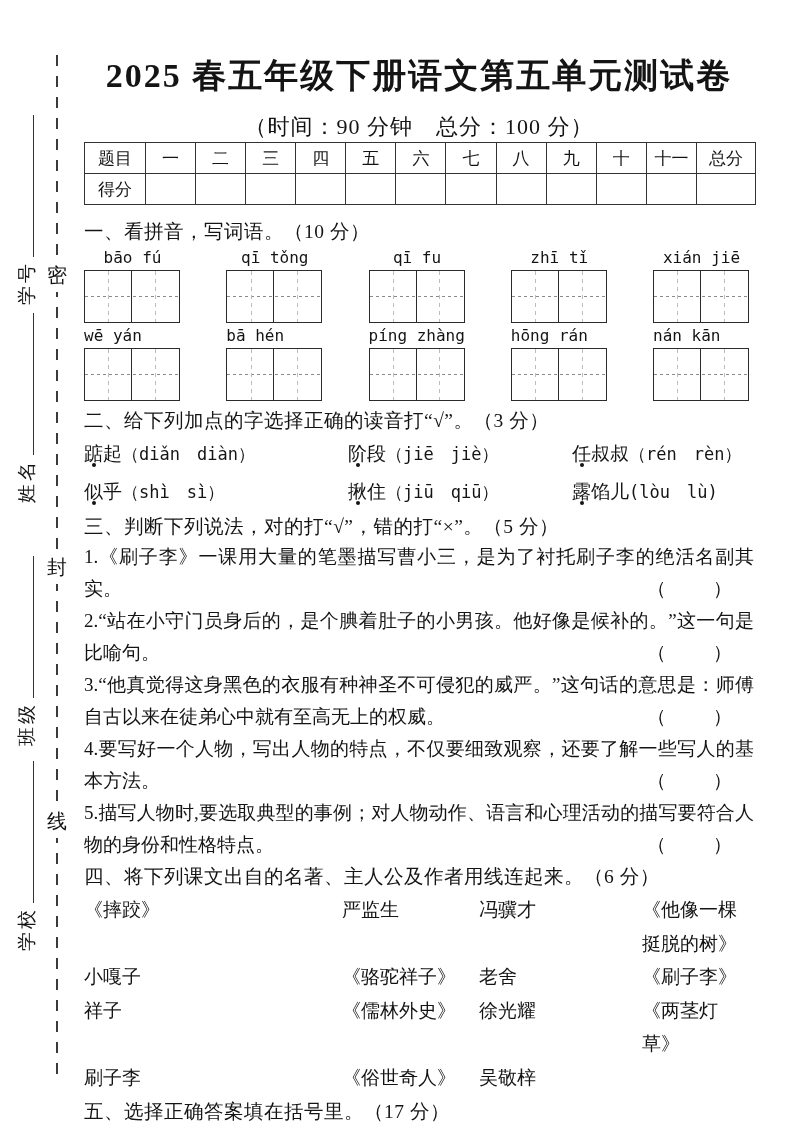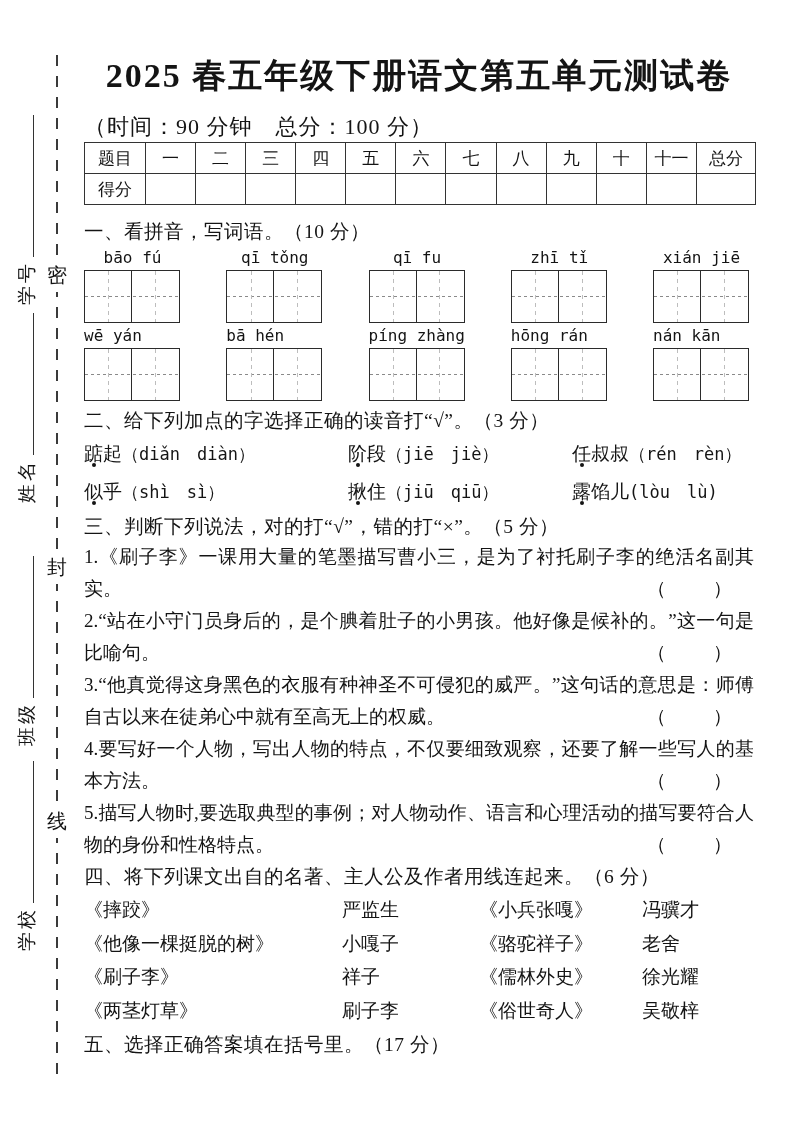--- a/index.html
+++ b/index.html
@@ -12,21 +12,21 @@
   .seal-char{position:absolute;left:57px;transform:translateX(-50%);
     background:#fff;padding:7px 1px;font-size:20px;line-height:1;}
   .side-field{position:absolute;left:-68px;width:190px;height:26px;
     transform:rotate(-90deg);display:flex;align-items:center;font-size:19px;letter-spacing:3px;}
   .sf-line{flex:1;height:12px;border-bottom:1.5px solid #333;margin-left:4px;}
 
   
   .content{position:absolute;left:84px;top:0;width:670px;}
   h1.title{margin:52px 0 0 0;font-size:34px;line-height:48px;font-weight:bold;
     text-align:center;letter-spacing:2px;}
-  .subtitle{margin-top:12px;font-size:22px;line-height:30px;letter-spacing:1px;}
+  .subtitle{margin-top:12px;font-size:22px;line-height:30px;text-align:center;letter-spacing:1px;}
 
   table.score-table{margin-top:0;border-collapse:collapse;table-layout:fixed;width:672px;}
   table.score-table td{border:1.3px solid #333;height:30px;text-align:center;
     font-size:17px;padding:0;overflow:hidden;}
   table.score-table td.c0{width:60px;}
   table.score-table td.cl{width:58px;}
 
   .sec-title{font-size:19.5px;line-height:28px;letter-spacing:.5px;}
   .st1{margin-top:13px;} .st2{margin-top:6px;} .st3{margin-top:2px;}
   .st4{margin-top:2px;} .st5{margin-top:4px;}
@@ -208,21 +208,20 @@
     </div>
     <div class="judge-item">
       <span>5.描写人物时,要选取典型的事例；对人物动作、语言和心理活动的描写要符合人物的身份和性格特点。</span>
       <span class="bracket">（　）</span>
     </div>
 
     <div class="sec-title st4">四、将下列课文出自的名著、主人公及作者用线连起来。（6 分）</div>
     <div class="match-grid">
       <span>《摔跤》</span>
       <span>严监生</span>
-      <span>《小兵张嘎》</span>
       <span>冯骥才</span>
 
       <span>《他像一棵挺脱的树》</span>
       <span>小嘎子</span>
       <span>《骆驼祥子》</span>
       <span>老舍</span>
 
       <span>《刷子李》</span>
       <span>祥子</span>
       <span>《儒林外史》</span>

